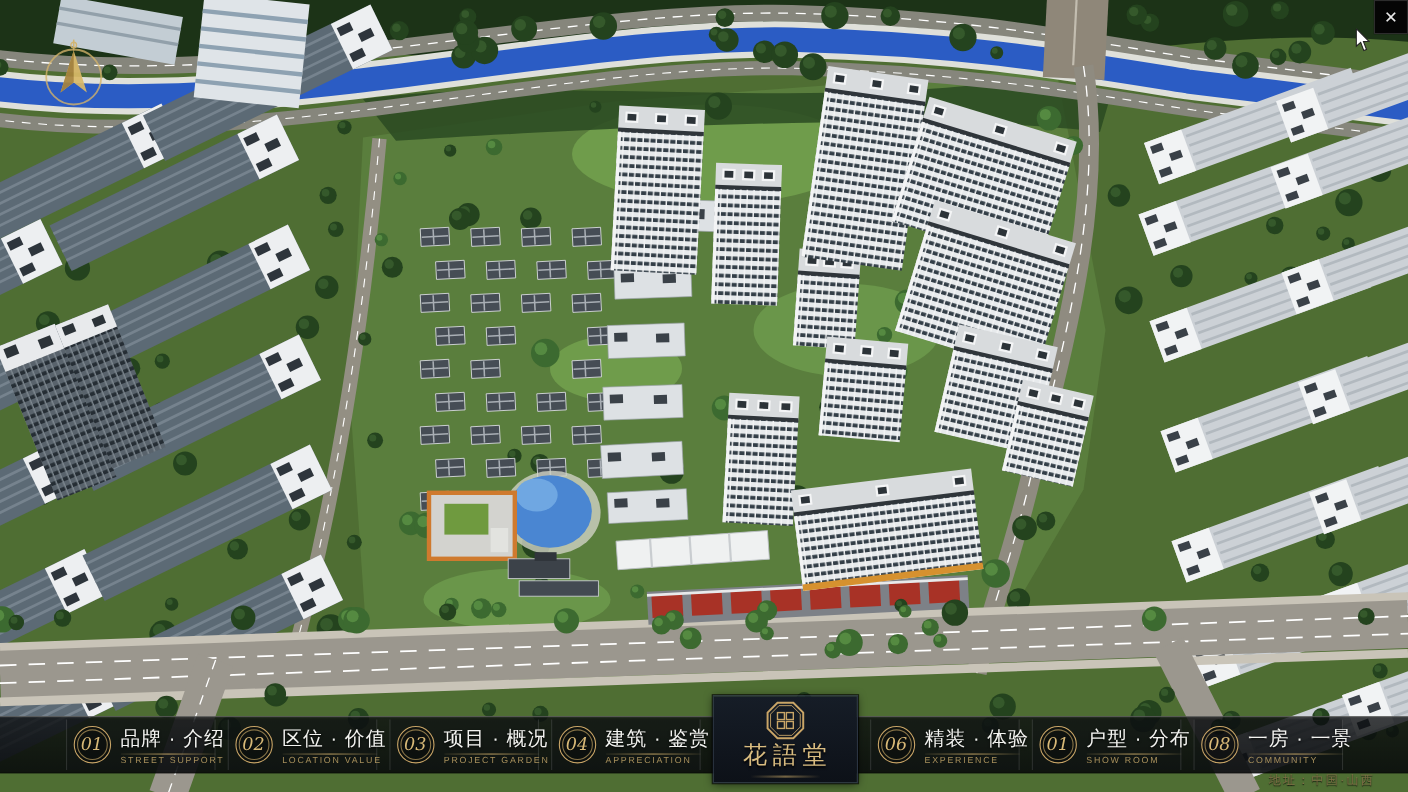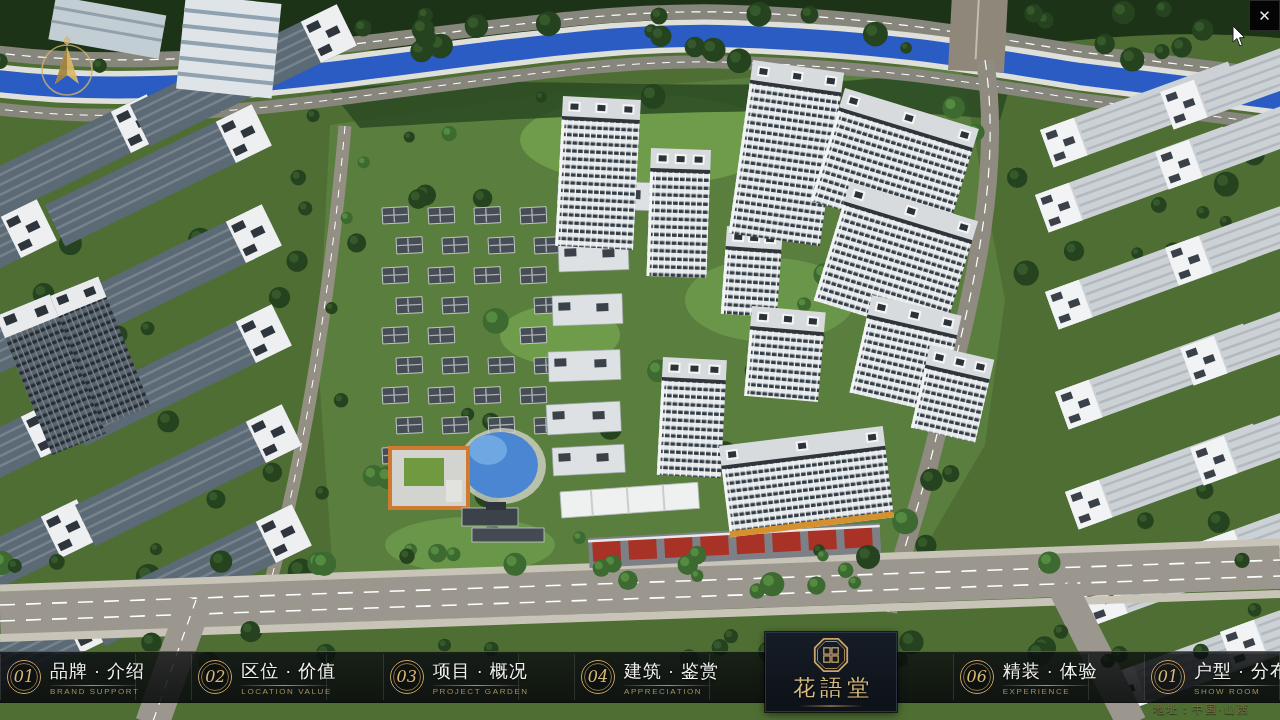--- a/index.html
+++ b/index.html
@@ -15,21 +15,21 @@
   .cursor{position:absolute;top:26px;right:33px;z-index:31;pointer-events:none;}
 
   
   .compass{position:absolute;top:34px;left:36px;z-index:20;opacity:.92;}
 
   
   .navbar{position:absolute;left:0;right:0;bottom:17px;height:50px;z-index:25;
     background:linear-gradient(180deg,rgba(10,12,14,.78),rgba(6,8,10,.88));
     border-top:1px solid rgba(225,225,220,.35);
     border-bottom:1px solid rgba(0,0,0,.6);
-    display:flex;align-items:center;justify-content:space-between;gap:11px;}
+    display:flex;align-items:center;justify-content:center;gap:11px;}
   .nav-item{width:136px;height:46px;display:flex;align-items:center;gap:9px;
     padding:0 6px;box-sizing:border-box;cursor:pointer;
     background:rgba(18,20,24,.35);
     border-left:1px solid rgba(255,255,255,.12);
     border-right:1px solid rgba(255,255,255,.12);}
   .badge{width:32px;height:32px;min-width:32px;border-radius:50%;
     border:1px solid #c9a567;display:flex;align-items:center;justify-content:center;
     position:relative;background:rgba(8,9,10,.5);}
   .badge .ring{position:absolute;inset:2px;border-radius:50%;
     border:1px solid rgba(201,169,103,.65);}
@@ -659,21 +659,21 @@
   <div class="navbar">
 
     <div class="nav-item">
       <span class="badge">
           <span class="ring"></span>
           <span class="num">01</span>
         </span>
       <span class="labels">
           <span class="zh">品牌 · 介绍</span>
           <span class="gold-line"></span>
-          <span class="en">BRAND SUPPORT</span>
+          <span class="en">STREET SUPPORT</span>
         </span>
     </div>
 
     <div class="nav-item">
       <span class="badge">
           <span class="ring"></span>
           <span class="num">02</span>
         </span>
       <span class="labels">
           <span class="zh">区位 · 价值</span>
@@ -737,17 +737,28 @@
           <span class="ring"></span>
           <span class="num">01</span>
         </span>
       <span class="labels">
           <span class="zh">户型 · 分布</span>
           <span class="gold-line"></span>
           <span class="en">SHOW ROOM</span>
         </span>
     </div>
 
+    <div class="nav-item">
+      <span class="badge">
+          <span class="ring"></span>
+          <span class="num">08</span>
+        </span>
+      <span class="labels">
+          <span class="zh">一房 · 一景</span>
+          <span class="gold-line"></span>
+          <span class="en">COMMUNITY</span>
+        </span>
+    </div>
 
   </div>
 
   <div class="address">地址：中国·山西</div>
 </div>
 
 </body></html>

